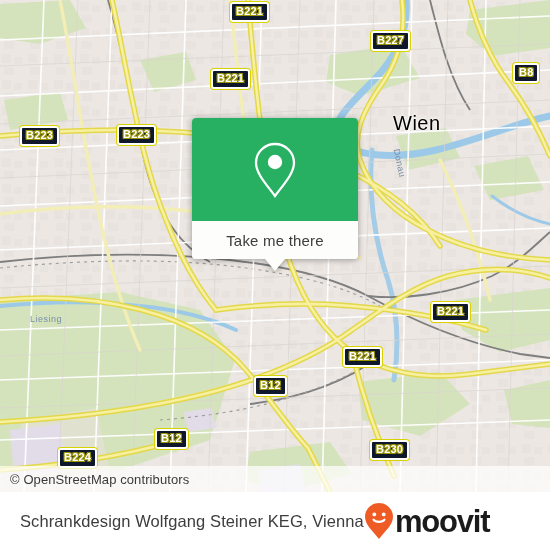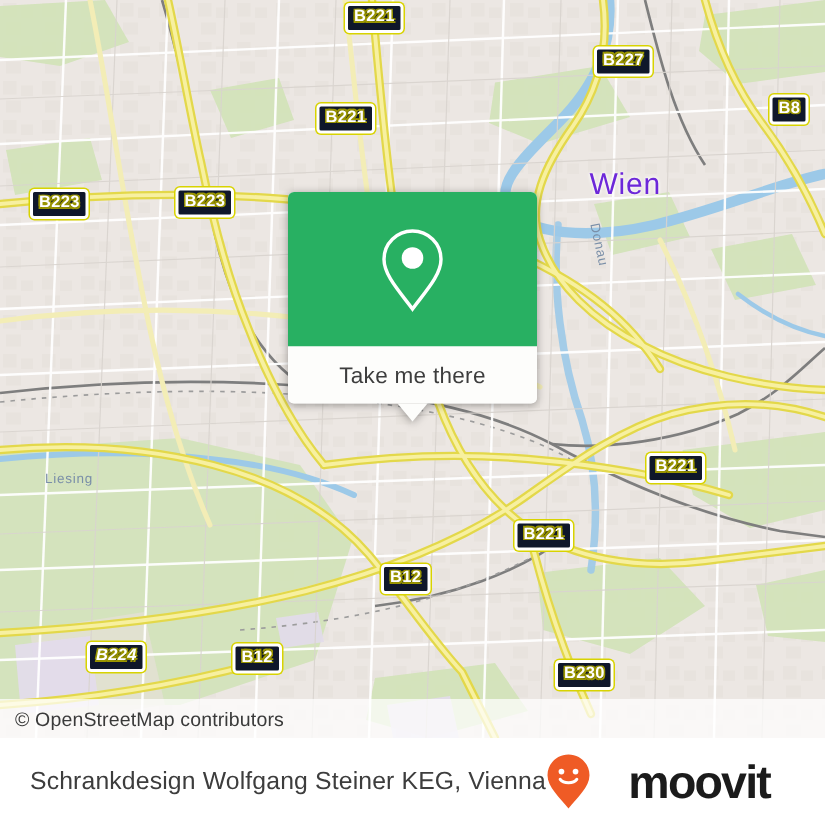--- a/index.html
+++ b/index.html
@@ -32,38 +32,38 @@
     padding:1px 4px 2px 4px;
     letter-spacing:0.2px;
     text-align:center;
     white-space:nowrap;
     text-shadow:
       -1px -1px 0 #9a9500, 1px -1px 0 #9a9500,
       -1px  1px 0 #9a9500, 1px  1px 0 #9a9500;
   }
   .citylabel{
     position:absolute;
-    color:#6d28d9;
+    color:#000000;
     font-size:20px;
     line-height:22px;
     letter-spacing:0.5px;
     white-space:nowrap;
     text-shadow:0 0 3px rgba(255,255,255,.95),0 0 2px rgba(255,255,255,.95);
   }
   .riverlabel{
     position:absolute;
     color:#7a8fa8;
     font-size:9px;
     letter-spacing:.5px;
     white-space:nowrap;
   }
 
   
   .card{
-    position:absolute;left:192px;top:128px;width:166px;height:141px;
+    position:absolute;left:192px;top:118px;width:166px;height:141px;
     filter:drop-shadow(0 1px 3px rgba(0,0,0,.35));
     text-align:center;
   }
   .card-inner{
     position:absolute;left:0;top:0;width:166px;height:141px;
     border-radius:4px;overflow:hidden;background:#ffffff;
   }
   .card-top{
     position:absolute;left:0;top:0;width:166px;height:103px;
     background:#28b062;
@@ -98,21 +98,21 @@
   
   .footer{
     position:absolute;left:0;top:492px;width:458px;height:58px;
     background:#ffffff;
     display:flex;align-items:center;justify-content:space-between;
   }
   .footer-title{
     color:#3d3d3d;font-size:16.5px;padding-left:20px;letter-spacing:.1px;
     white-space:nowrap;
   }
-  .brand{display:flex;align-items:center;padding-right:18px;gap:24px;}
+  .brand{display:flex;align-items:center;padding-right:18px;}
   .brand-word{
     color:#1b1b1b;font-size:31px;font-weight:bold;letter-spacing:-1.2px;
     line-height:31px;margin-left:1px;
   }
 </style>
 </head>
 <body>
 
 <div id="root">
 
@@ -254,29 +254,29 @@
         <path d="M352,352 C362,394 376,436 394,476"></path>
       </g>
     </svg>
 
     <div class="citylabel" style="left:393px;top:112px;">Wien</div>
 
     <div class="riverlabel" style="left:385px;top:158px;transform:rotate(78deg);">Donau</div>
     <div class="riverlabel" style="left:30px;top:314px;">Liesing</div>
 
     <div class="shield" style="left:230px;top:2px;">B221</div>
-    <div class="shield" style="left:396px;top:31px;">B227</div>
+    <div class="shield" style="left:371px;top:31px;">B227</div>
     <div class="shield" style="left:211px;top:69px;">B221</div>
     <div class="shield" style="left:513px;top:63px;">B8</div>
     <div class="shield" style="left:20px;top:126px;">B223</div>
     <div class="shield" style="left:117px;top:125px;">B223</div>
     <div class="shield" style="left:431px;top:302px;">B221</div>
     <div class="shield" style="left:343px;top:347px;">B221</div>
     <div class="shield" style="left:254px;top:376px;">B12</div>
-    <div class="shield" style="left:58px;top:428px;font-style:italic;">B224</div>
+    <div class="shield" style="left:58px;top:448px;">B224</div>
     <div class="shield" style="left:155px;top:429px;">B12</div>
     <div class="shield" style="left:370px;top:440px;">B230</div>
 
     <div class="card">
       <div class="card-inner">
         <div class="card-top">
           <svg width="46" height="58" viewBox="0 0 46 58">
             <path d="M23 3 C12.5 3 4 11.4 4 21.8 C4 32.6 14.6 43.6 23 55
                      C31.4 43.6 42 32.6 42 21.8 C42 11.4 33.5 3 23 3 Z" fill="none" stroke="#ffffff" stroke-width="2.3"></path>
             <circle cx="23" cy="21" r="7.2" fill="#ffffff"></circle>

